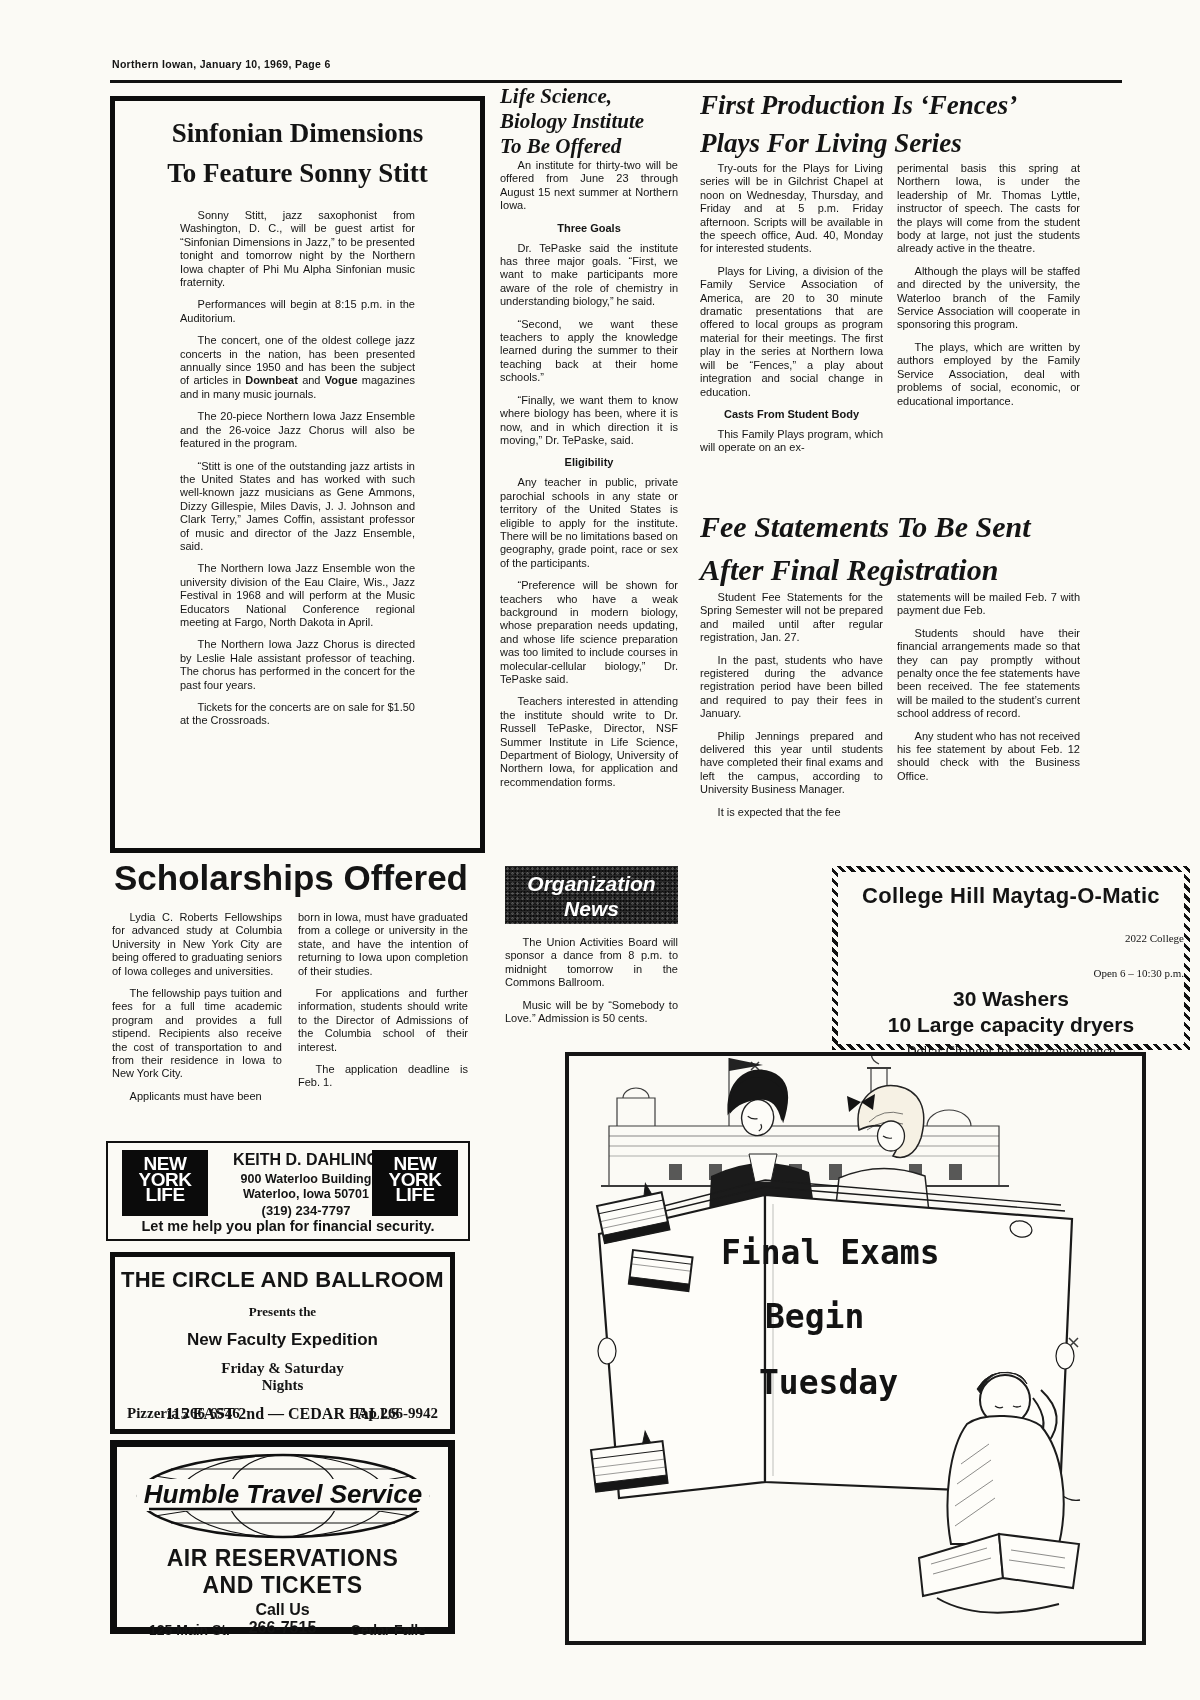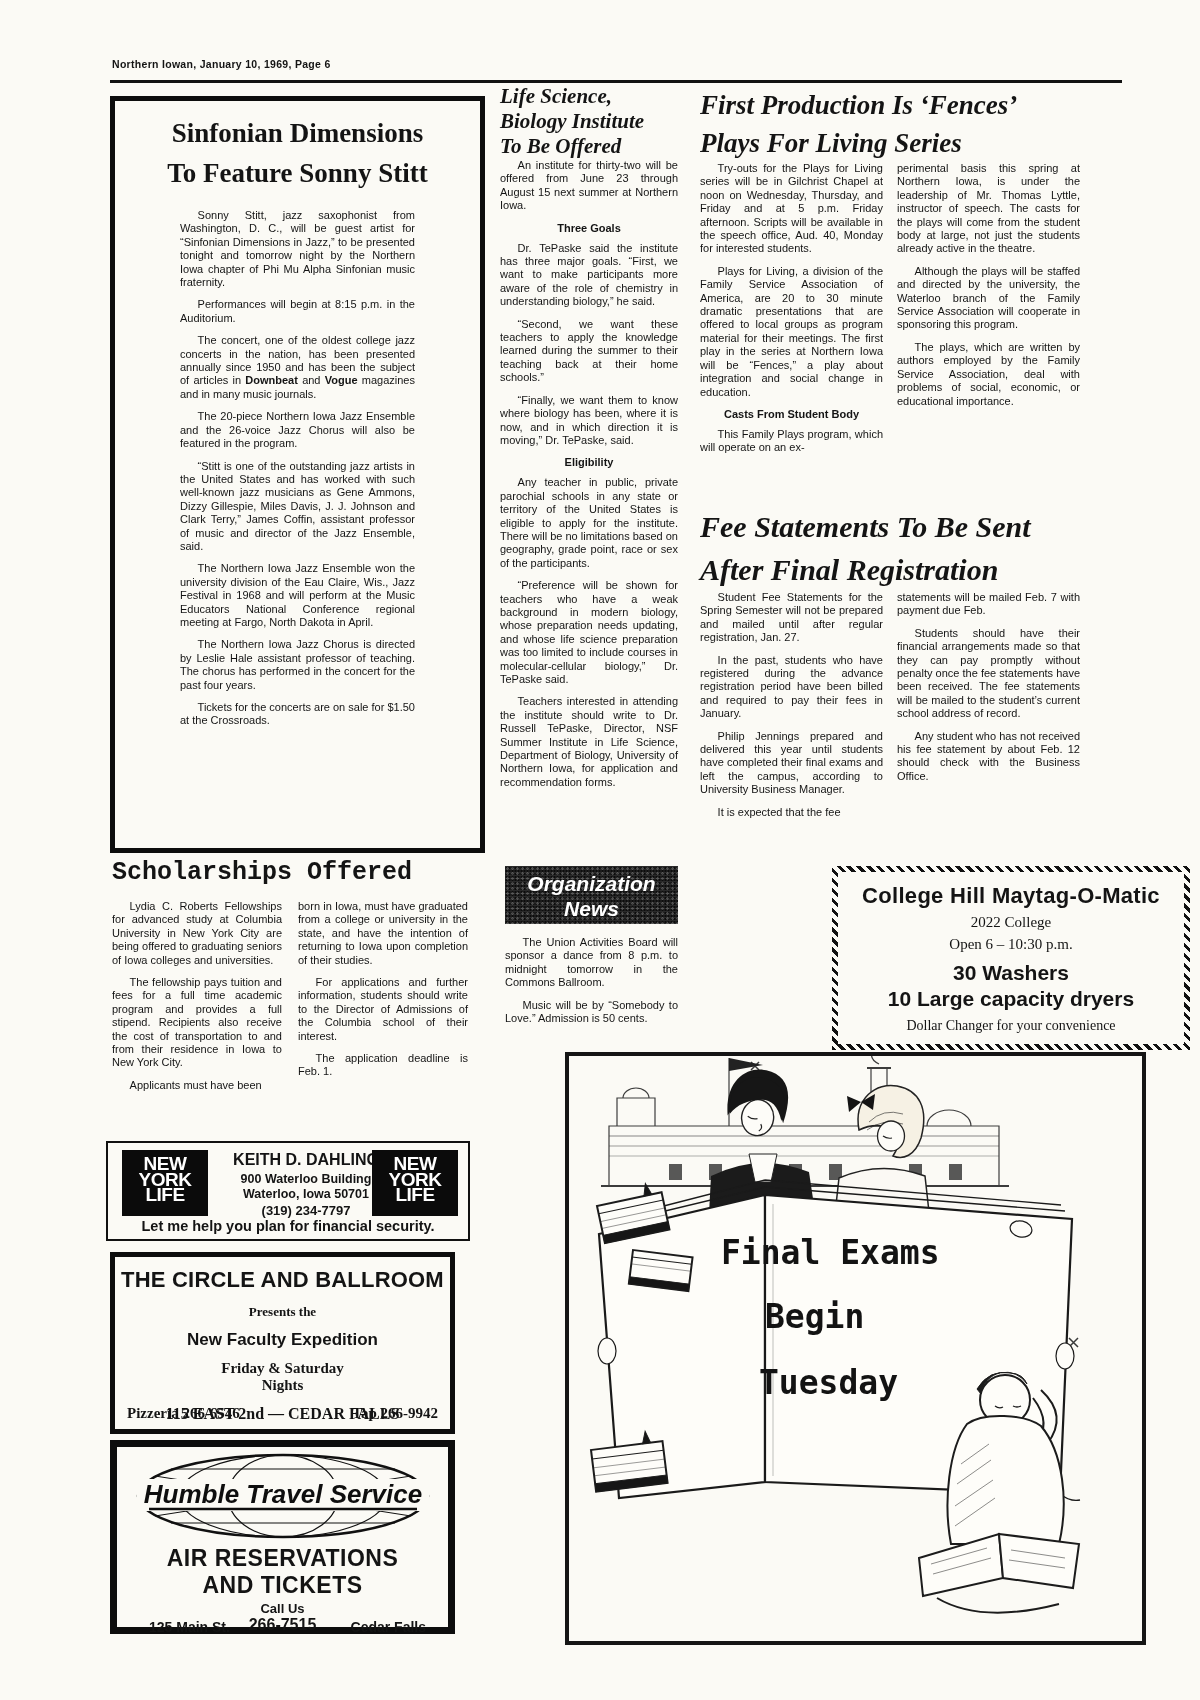--- a/index.html
+++ b/index.html
@@ -28,37 +28,37 @@
   .plays-head{font-size:27px;line-height:38px;margin-bottom:10px;}
   .plays-head span{display:block;}
   .two-cols{display:flex;gap:14px;}
   .two-cols .body-col{width:183px;}
   
   .fees-block{position:absolute;left:700px;top:505px;width:380px;}
   .fees-head{font-size:30px;line-height:43px;margin-bottom:11px;}
   .fees-head span{display:block;}
   
   .sch-block{position:absolute;left:112px;top:858px;width:356px;}
-  .sch-head{font-family:Liberation Mono, monospace;font-weight:bold;font-size:25px;text-align:left;margin-bottom:13px;}
+  .sch-head{font-family:Liberation Sans, sans-serif;font-weight:bold;font-size:35px;text-align:right;margin-bottom:13px;}
   .sch-cols{display:flex;gap:16px;}
   .sch-cols .body-col{width:170px;}
   
   .org-block{position:absolute;left:505px;top:866px;width:173px;}
   .org-head{height:58px;background-color:#0c0c0c;
     background-image:radial-gradient(rgba(255,255,255,.22) 1px,transparent 1.5px),radial-gradient(rgba(255,255,255,.12) 1px,transparent 1.4px);
     background-size:5px 5px,3px 3px;background-position:0 0,1.5px 2px;
     color:#fff;font-weight:800;font-style:italic;font-size:21px;line-height:25px;text-align:center;padding-top:5px;box-sizing:border-box;}
   .org-head span{display:block;}
   .org-body{margin-top:12px;}
   
   .maytag{position:absolute;left:832px;top:866px;width:358px;height:184px;box-sizing:border-box;
     border:6px solid transparent;border-image:repeating-linear-gradient(45deg,#111 0 3px,transparent 3px 7px) 6;
     text-align:center;}
   .maytag .title{font-size:22px;font-weight:800;letter-spacing:.3px;margin-top:11px;}
-  .maytag .serifline{font-family:"Liberation Serif",serif;font-size:15px;margin-top:5px;}
+  .maytag .serifline{font-family:"Liberation Serif",serif;font-size:11px;margin-top:23px;text-align:right;}
   .maytag .bigline{font-size:21px;font-weight:800;margin-top:8px;}
   .maytag .bigline2{font-size:21px;font-weight:800;margin-top:2px;}
   .maytag .footline{font-family:"Liberation Serif",serif;font-size:14px;margin-top:7px;}
   
   .nyl{position:absolute;left:106px;top:1141px;width:364px;height:100px;border:2px solid #111;box-sizing:border-box;background:#fbfaf5;}
   .nyl-logo{position:absolute;top:7px;width:86px;height:66px;background:#0b0b0b;color:#fff;text-align:center;
     font-weight:800;font-size:19px;line-height:15.5px;letter-spacing:-.5px;padding-top:6px;box-sizing:border-box;}
   .nyl-logo span{display:block;}
   .nyl-logo.left{left:14px;} .nyl-logo.right{right:10px;}
   .nyl-center{position:absolute;left:108px;width:180px;top:8px;text-align:center;}
@@ -73,21 +73,21 @@
   .circle-act{font-size:17px;font-weight:800;margin-top:10px;}
   .circle-when{font-family:"Liberation Serif",serif;font-weight:bold;font-size:15px;line-height:17px;margin-top:10px;}
   .circle-when span{display:block;}
   .circle-where{font-family:"Liberation Serif",serif;font-weight:bold;font-size:16px;margin-top:11px;}
   .circle-row{position:absolute;bottom:7px;left:12px;right:12px;display:flex;justify-content:space-between;
     font-family:"Liberation Serif",serif;font-weight:bold;font-size:15px;}
   
   .humble{position:absolute;left:110px;top:1440px;width:345px;height:194px;border:7px solid #0d0d0d;box-sizing:border-box;text-align:center;}
   .humble-air{font-size:23px;font-weight:900;letter-spacing:.5px;margin-top:1px;}
   .humble-air2{font-size:23px;font-weight:900;letter-spacing:.5px;}
-  .humble-call{font-size:13px;font-weight:bold;margin-top:2px;}
+  .humble-call{font-size:16px;font-weight:bold;margin-top:2px;}
   .humble-row{position:relative;height:24px;font-weight:bold;}
   .humble-phone{font-size:16px;}
   .humble-left{position:absolute;left:32px;top:3px;font-size:14px;}
   .humble-right{position:absolute;right:22px;top:3px;font-size:14px;}
   
   .illus{position:absolute;left:565px;top:1052px;width:581px;height:593px;border:4px solid #151515;box-sizing:border-box;background:#fbfaf5;}
 </style>
 </head>
 <body>
 

